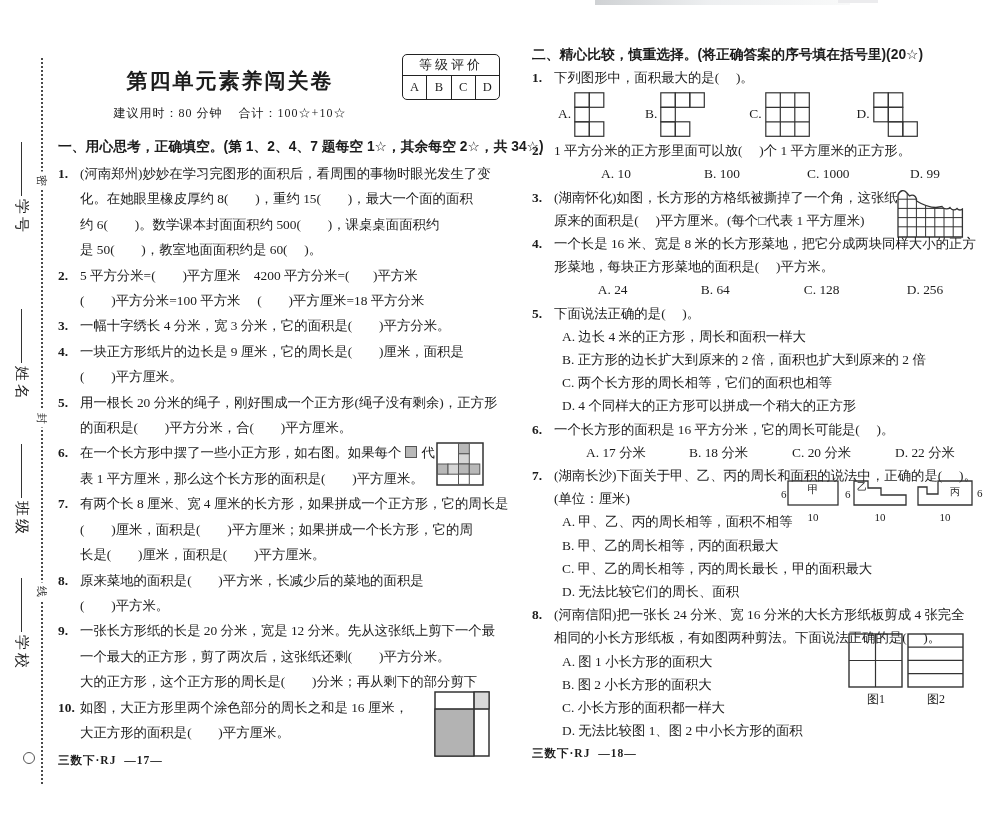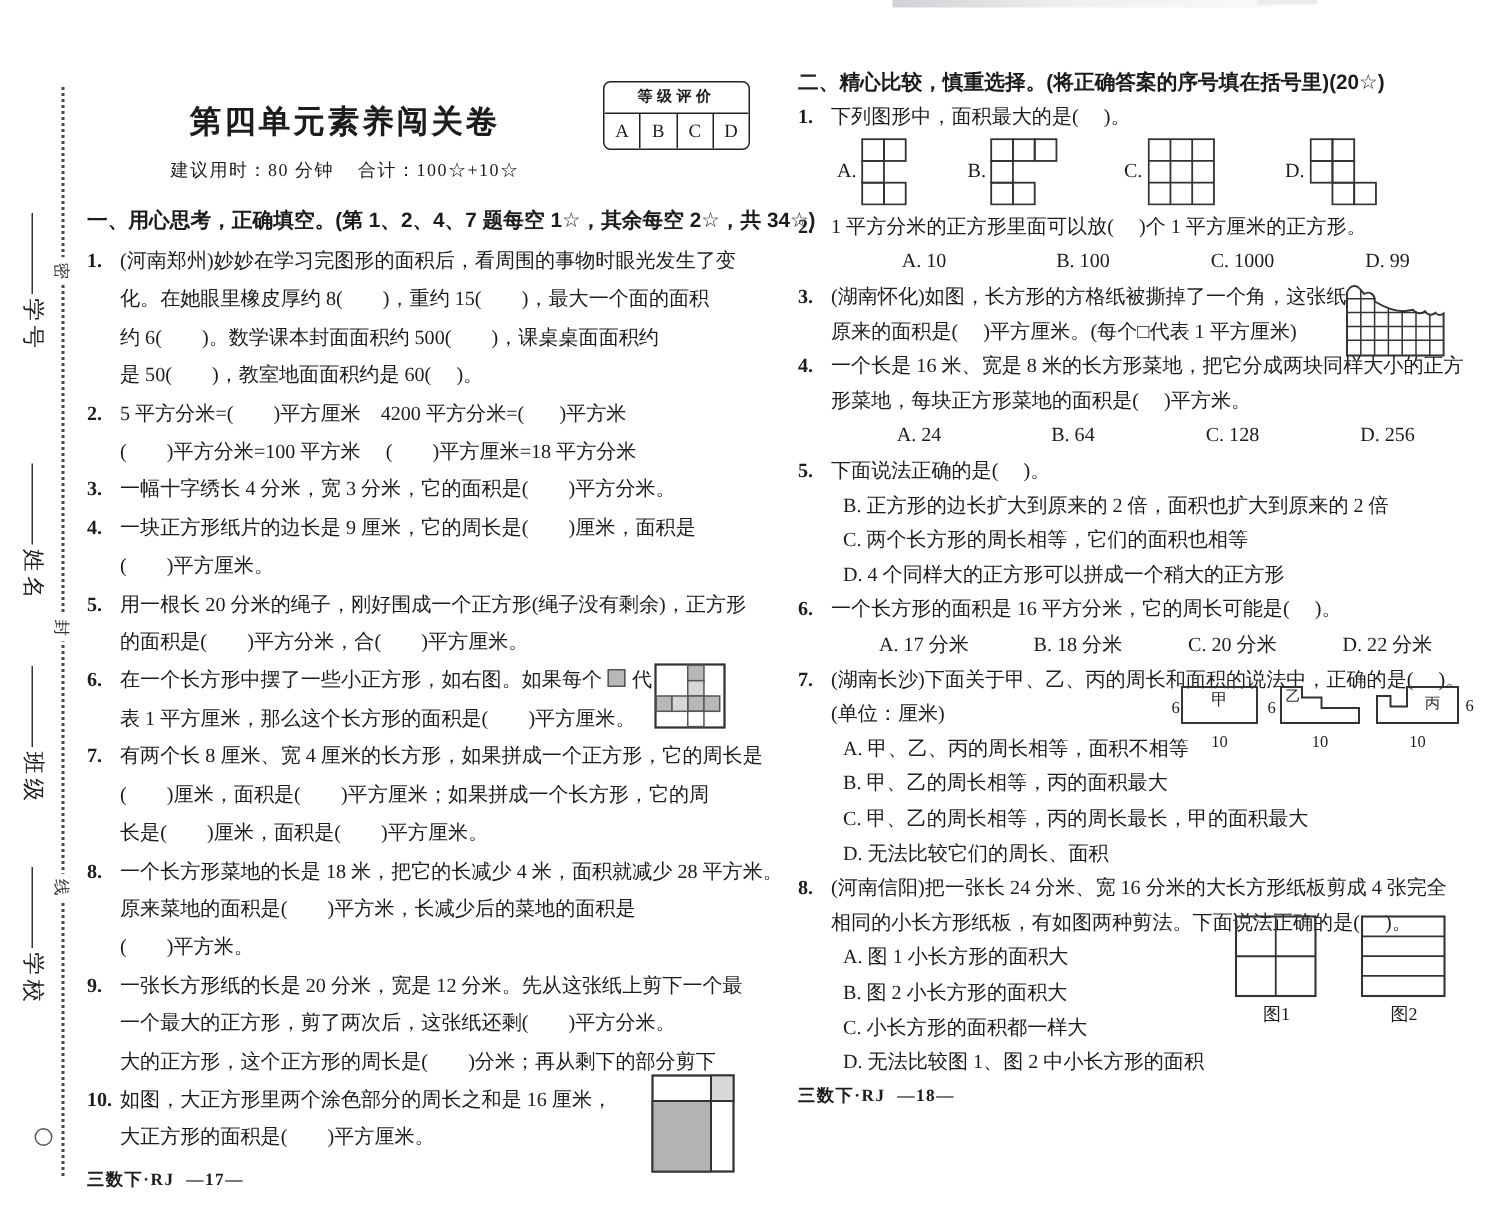--- a/index.html
+++ b/index.html
@@ -32,21 +32,21 @@
   .page{position:absolute;top:52px;}
   .page-left{left:58px;width:442px;}
   .page-right{left:532px;top:46px;width:455px;}
 
   .lp-head{display:flex;align-items:flex-start;}
   .lp-titlebox{flex:1;text-align:center;padding-top:10px;}
   .lp-title{font-size:21px;font-weight:bold;margin:5px;letter-spacing:2px;
     font-family:"Liberation Sans","DejaVu Sans",sans-serif;}
   .lp-meta{font-size:12px;margin-top:10px;letter-spacing:1px;text-align:center;}
   .grade-box{width:96px;border:1.6px solid #222;border-radius:5px;margin-top:2px;overflow:hidden;background:#fff;}
-  .gb-title{font-size:10px;font-weight:bold;text-align:center;letter-spacing:3px;
+  .gb-title{font-size:13px;font-weight:normal;text-align:center;letter-spacing:3px;
     border-bottom:1.4px solid #222;line-height:20px;font-family:"Liberation Sans","DejaVu Sans",sans-serif;}
   .gb-row{display:flex;height:23px;}
   .gb-cell{flex:1;text-align:center;font-size:12.5px;line-height:22px;border-left:1.4px solid #222;}
   .gb-cell:first-child{border-left:none;}
 
   .sec-head{font-weight:bold;font-size:13.8px;margin-top:16px;margin-bottom:5px;
     font-family:"Liberation Sans","DejaVu Sans",sans-serif;white-space:nowrap;}
   .page-right .sec-head{margin-top:0;margin-bottom:2px;}
 
   .q{position:relative;padding-left:22px;font-size:13.4px;}
@@ -67,21 +67,21 @@
   .figitem{display:flex;align-items:center;}
   .figitem .figlabel{margin-right:3px;font-size:13.4px;}
   .figitem.fa{margin-left:0px;} .figitem.fb{margin-left:40px;}
   .figitem.fc{margin-left:43px;} .figitem.fd{margin-left:46px;}
 
   .absfig{position:absolute;}
   .fig-q6l{right:16px;top:2px;}
   .fig-q10l{right:8px;top:-4px;}
   .fig-q3r{right:20px;top:0px;}
   .fig-q7r{right:-3px;top:14px;}
-  .fig-q8r{right:22px;top:30px;display:flex;gap:28px;}
+  .fig-q8r{right:22px;top:30px;display:flex;gap:3px;}
   .figcap{text-align:center;font-size:12px;line-height:16px;}
 
   svg{display:block;}
   svg text{font-family:"Liberation Serif","DejaVu Serif",serif;fill:#1c1c1c;}
 
   .footer{text-align:left;font-size:11.5px;font-weight:bold;letter-spacing:1px;}
   .page-left .footer{margin-top:8px;}
   .page-right .footer{margin-top:4px;}
 </style>
 </head>
@@ -184,21 +184,20 @@
 
   <div class="q">
     <span class="qnum">7.</span>
     <div class="ln">有两个长 8 厘米、宽 4 厘米的长方形，如果拼成一个正方形，它的周长是</div>
     <div class="ln">(&nbsp;&nbsp;&nbsp;&nbsp;&nbsp;&nbsp;&nbsp;&nbsp;)厘米，面积是(&nbsp;&nbsp;&nbsp;&nbsp;&nbsp;&nbsp;&nbsp;&nbsp;)平方厘米；如果拼成一个长方形，它的周</div>
     <div class="ln">长是(&nbsp;&nbsp;&nbsp;&nbsp;&nbsp;&nbsp;&nbsp;&nbsp;)厘米，面积是(&nbsp;&nbsp;&nbsp;&nbsp;&nbsp;&nbsp;&nbsp;&nbsp;)平方厘米。</div>
   </div>
 
   <div class="q">
     <span class="qnum">8.</span>
-    <div class="ln">一个长方形菜地的长是 18 米，把它的长减少 4 米，面积就减少 28 平方米。</div>
     <div class="ln">原来菜地的面积是(&nbsp;&nbsp;&nbsp;&nbsp;&nbsp;&nbsp;&nbsp;&nbsp;)平方米，长减少后的菜地的面积是</div>
     <div class="ln">(&nbsp;&nbsp;&nbsp;&nbsp;&nbsp;&nbsp;&nbsp;&nbsp;)平方米。</div>
   </div>
 
   <div class="q">
     <span class="qnum">9.</span>
     <div class="ln">一张长方形纸的长是 20 分米，宽是 12 分米。先从这张纸上剪下一个最</div>
     <div class="ln">一个最大的正方形，剪了两次后，这张纸还剩(&nbsp;&nbsp;&nbsp;&nbsp;&nbsp;&nbsp;&nbsp;&nbsp;)平方分米。</div>
     <div class="ln">大的正方形，这个正方形的周长是(&nbsp;&nbsp;&nbsp;&nbsp;&nbsp;&nbsp;&nbsp;&nbsp;)分米；再从剩下的部分剪下</div>
   </div>
@@ -324,20 +323,21 @@
       <span class="opt">A. 24</span>
       <span class="opt">B. 64</span>
       <span class="opt">C. 128</span>
       <span class="opt">D. 256</span>
     </div>
   </div>
 
   <div class="q">
     <span class="qnum">5.</span>
     <div class="ln">下面说法正确的是(&nbsp;&nbsp;&nbsp;&nbsp;&nbsp;)。</div>
+    <div class="optline">A. 边长 4 米的正方形，周长和面积一样大</div>
     <div class="optline">B. 正方形的边长扩大到原来的 2 倍，面积也扩大到原来的 2 倍</div>
     <div class="optline">C. 两个长方形的周长相等，它们的面积也相等</div>
     <div class="optline">D. 4 个同样大的正方形可以拼成一个稍大的正方形</div>
   </div>
 
   <div class="q">
     <span class="qnum">6.</span>
     <div class="ln">一个长方形的面积是 16 平方分米，它的周长可能是(&nbsp;&nbsp;&nbsp;&nbsp;&nbsp;)。</div>
     <div class="opts">
       <span class="opt">A. 17 分米</span>

